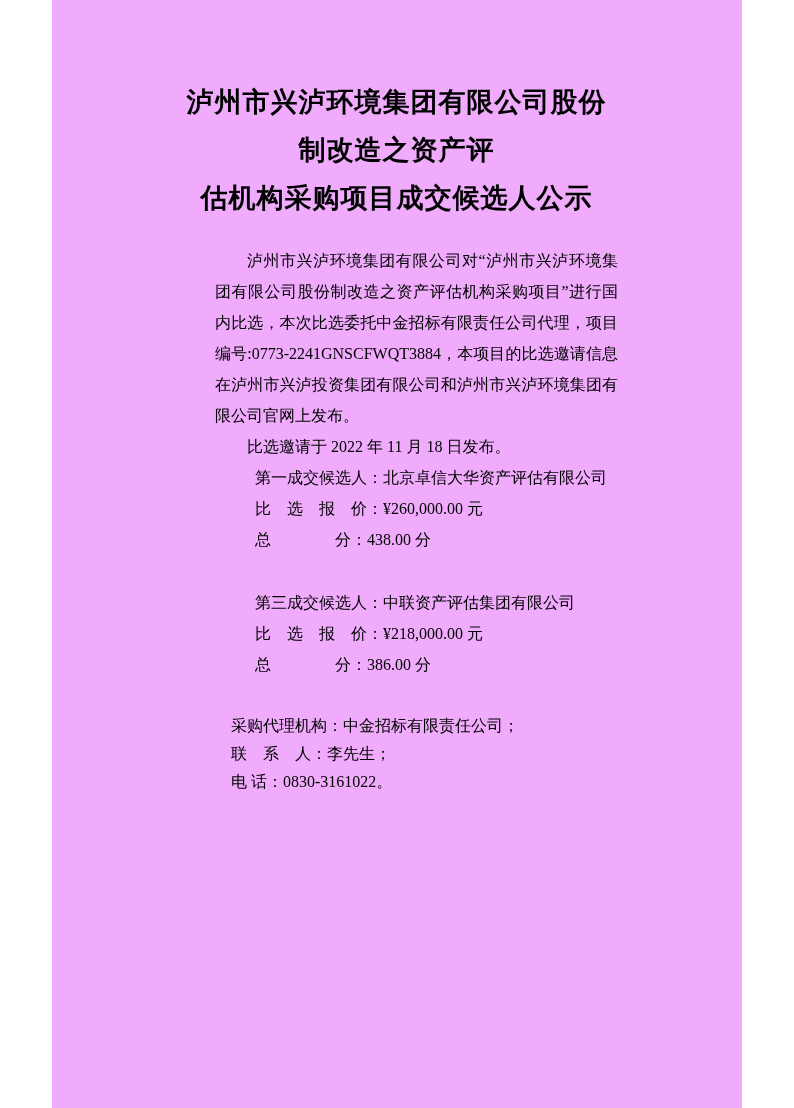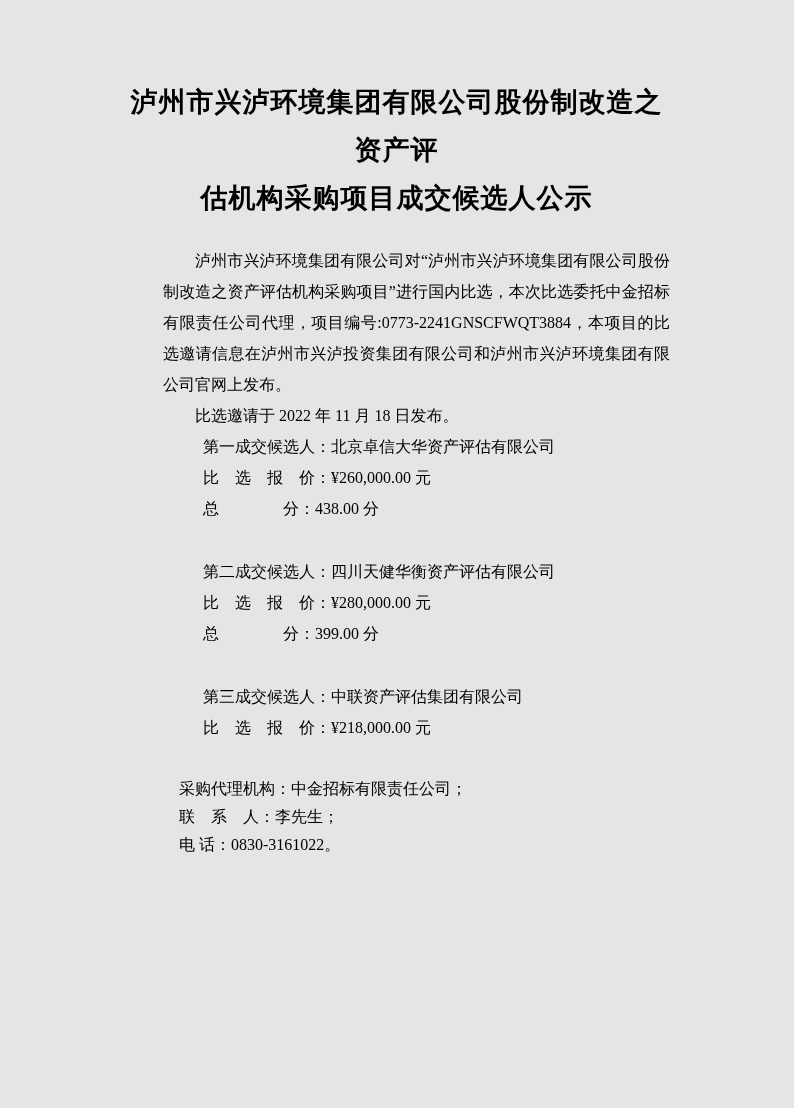--- a/index.html
+++ b/index.html
@@ -1,22 +1,22 @@
 <!DOCTYPE html>
 <html><head>
 <meta charset="utf-8">
 <style>
   * { margin: 0; padding: 0; box-sizing: border-box; }
   html, body { background: #ffffff; }
   .page {
     position: relative;
-    width: 794px;
+    width: 690px;
     height: 1108px;
     margin: 0 auto;
-    background: #e5e5e5;
+    background: #f0abfc;
     color: #000000;
     font-family: "Liberation Serif", "DejaVu Serif", serif;
     font-size: 16px;
     overflow: hidden;
   }
   .content {
     padding: 78px 124px 0 123px; 
   }
   .doc-title {
     font-size: 27px;
@@ -64,29 +64,25 @@
     <p class="body-para">比选邀请于 2022 年 11 月 18 日发布。</p>
 
     <div class="candidates">
 
       <div class="candidate-block">
         <div class="cand-line"><span>第一成交候选人：</span><span>北京卓信大华资产评估有限公司</span></div>
         <div class="cand-line"><span>比　选　报　价：</span><span>¥260,000.00 元</span></div>
         <div class="cand-line"><span>总　　　　分：</span><span>438.00 分</span></div>
       </div>
 
-      <div class="candidate-block">
-        <div class="cand-line"><span>第二成交候选人：</span><span>四川天健华衡资产评估有限公司</span></div>
-        <div class="cand-line"><span>比　选　报　价：</span><span>¥280,000.00 元</span></div>
-        <div class="cand-line"><span>总　　　　分：</span><span>399.00 分</span></div>
-      </div>
 
       <div class="candidate-block">
         <div class="cand-line"><span>第三成交候选人：</span><span>中联资产评估集团有限公司</span></div>
         <div class="cand-line"><span>比　选　报　价：</span><span>¥218,000.00 元</span></div>
+        <div class="cand-line"><span>总　　　　分：</span><span>386.00 分</span></div>
       </div>
 
     </div>
 
     <div class="footer">
       <div class="footer-line">采购代理机构：中金招标有限责任公司；</div>
       <div class="footer-line">联　系　人：李先生；</div>
       <div class="footer-line">电 话：0830-3161022。</div>
     </div>
 

